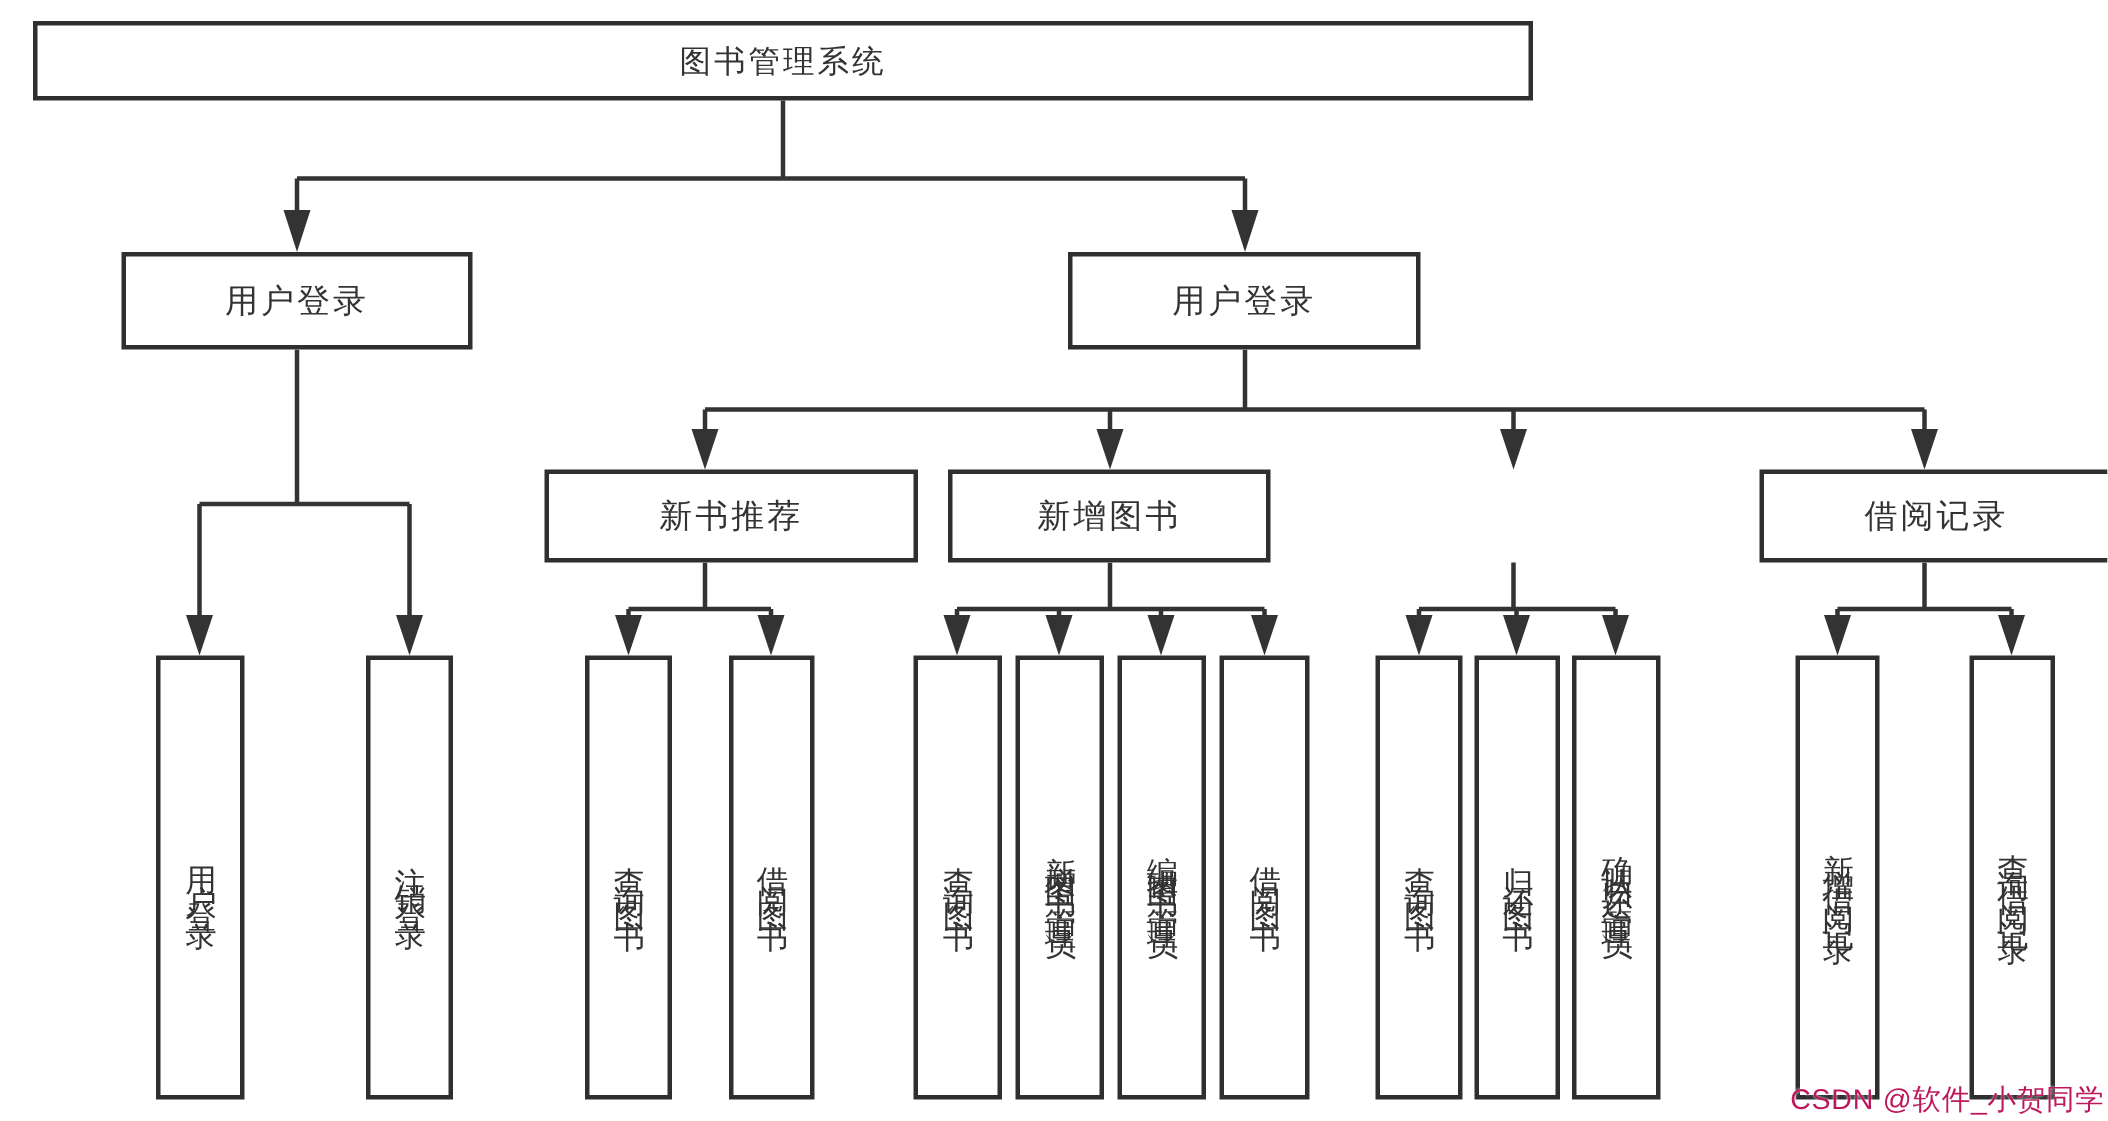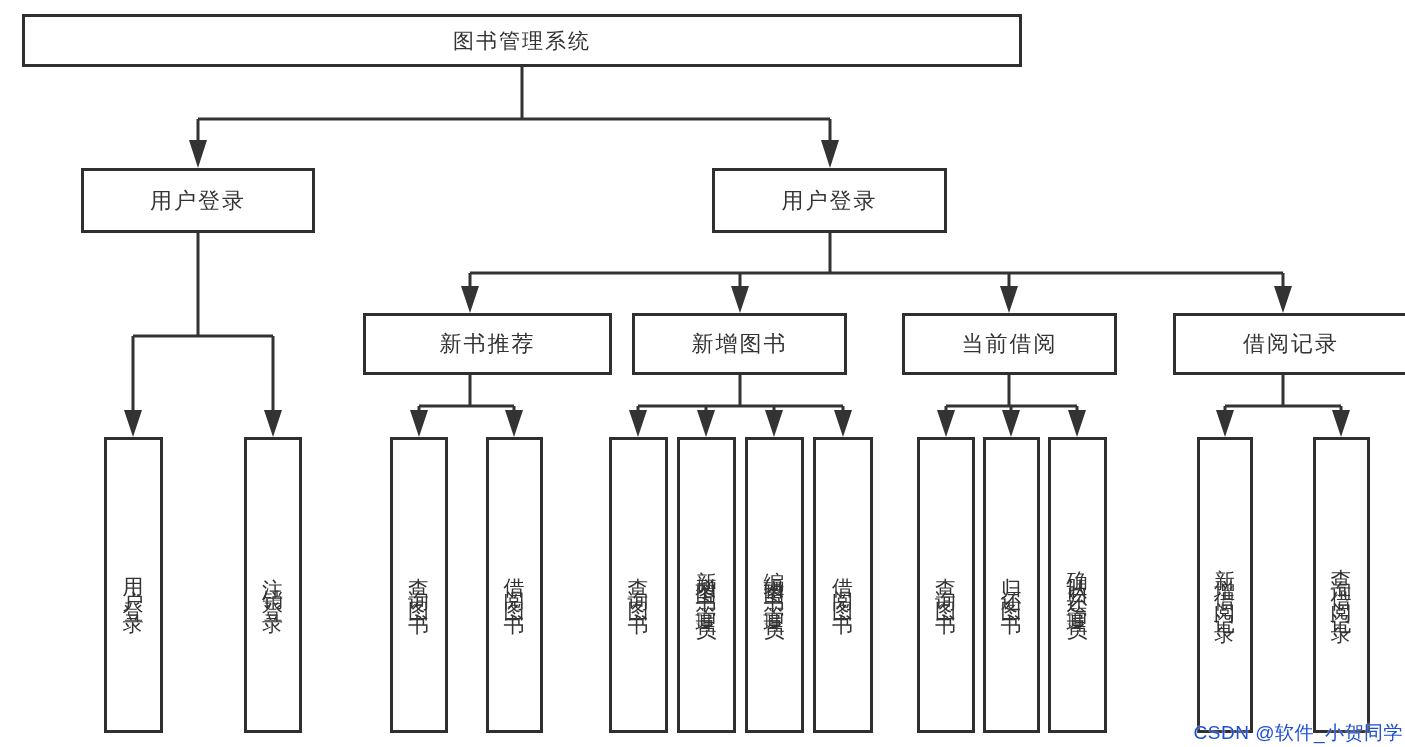--- a/index.html
+++ b/index.html
@@ -39,21 +39,21 @@
     white-space: nowrap;
   }
   .vbox .vtext.long { letter-spacing: 7px; }
   .vbox .vtext.mid { letter-spacing: 11px; }
   .watermark {
     position: absolute;
     right: 2px;
     bottom: 1px;
     font-size: 19px;
     letter-spacing: 0.5px;
-    color: #1d4ed8;
+    color: #be185d;
     text-shadow: 0 0 2px #ffffff;
     z-index: 3;
     white-space: nowrap;
   }
 </style>
 </head>
 <body>
 
 <div class="stage">
 
@@ -111,23 +111,20 @@
   <div class="node hbox" style="left:712px; top:168px; width:235px; height:65px;">
     <span>用户登录</span>
   </div>
 
   <div class="node hbox" style="left:363px; top:313px; width:249px; height:62px;">
     <span>新书推荐</span>
   </div>
   <div class="node hbox" style="left:632px; top:313px; width:215px; height:62px;">
     <span>新增图书</span>
   </div>
-  <div class="node hbox" style="left:902px; top:313px; width:215px; height:62px;">
-    <span>当前借阅</span>
-  </div>
   <div class="node hbox" style="left:1173px; top:313px; width:236px; height:62px;">
     <span>借阅记录</span>
   </div>
 
   <div class="node vbox" style="left:104px; top:437px; width:59px; height:296px;">
     <span class="vtext">用户登录</span>
   </div>
   <div class="node vbox" style="left:244px; top:437px; width:58px; height:296px;">
     <span class="vtext">注销登录</span>
   </div>

